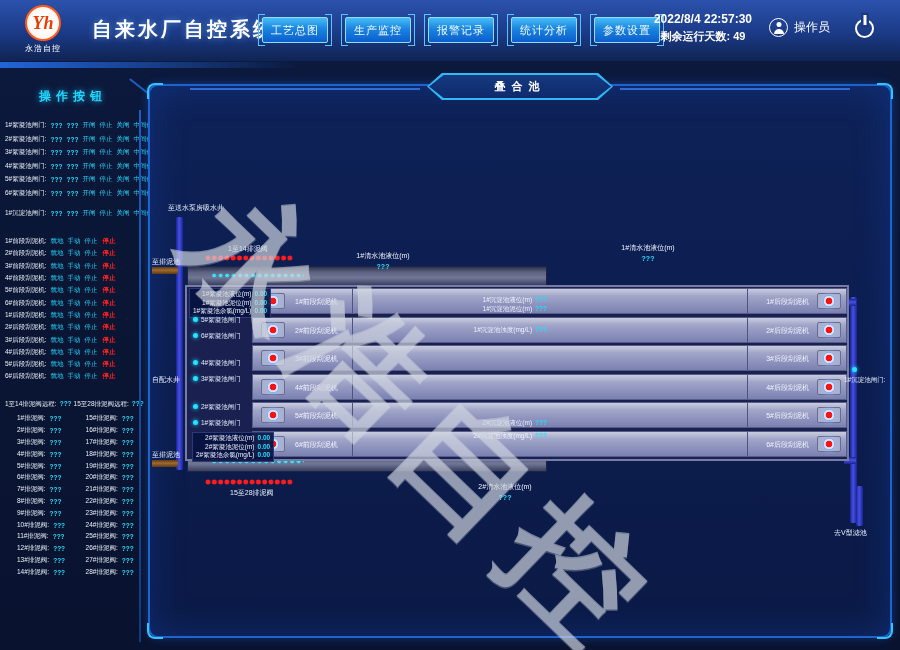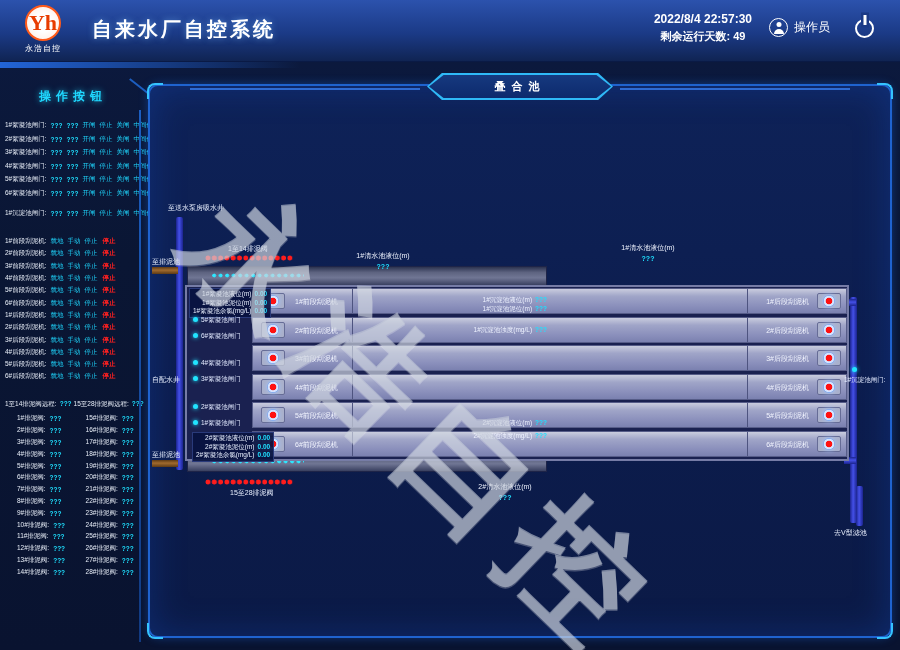--- a/index.html
+++ b/index.html
@@ -9,22 +9,22 @@
 
   
   .hdr{position:absolute;left:0;top:0;width:900px;height:62px;
        background:linear-gradient(180deg,#2c52ad 0%,#1b3a86 55%,#102453 100%);
        border-bottom:1px solid #0a1a45;}
   .hdr-glow{position:absolute;left:0;top:62px;width:300px;height:6px;
        background:linear-gradient(90deg,rgba(40,120,255,.8),rgba(40,120,255,0));}
   .logo{position:absolute;left:14px;top:5px;width:58px;text-align:center;}
   .logo-ring{width:36px;height:36px;margin:0 auto;border:2.5px solid #ff5a1a;border-radius:50%;
        display:flex;align-items:center;justify-content:center;background:radial-gradient(circle,#ffffff 0 40%,#ffe9dd 100%);}
-  .logo-ring span{font-family:"Liberation Serif","DejaVu Serif",serif;font-weight:bold;
-       font-size:22px;color:#e83c00;}
+  .logo-ring span{font-family:"Liberation Serif","DejaVu Serif",serif;font-style:italic;font-weight:bold;
+       font-size:18px;color:#e83c00;}
   .logo-cap{margin-top:2px;font-size:8px;color:#fff;letter-spacing:1px;}
   .title{position:absolute;left:92px;top:0;height:62px;line-height:58px;margin:0;
        font-size:20px;font-weight:bold;letter-spacing:3px;color:#fff;text-shadow:0 0 6px rgba(120,190,255,.6);}
   .nav{position:absolute;left:262px;top:17px;display:flex;gap:17px;}
   .nav-btn{position:relative;min-width:62px;height:26px;padding:0 8px;cursor:pointer;
        background:linear-gradient(180deg,#46bdf6 0%,#1a84e0 45%,#0b5ecc 100%);
        border:1px solid #8fdcff;border-radius:2px;color:#f2fbff;font-size:11px;letter-spacing:1px;}
   .nav-btn::before,.nav-btn::after{content:"";position:absolute;top:-4px;bottom:-4px;width:6px;border:1px solid #55c4ff;}
   .nav-btn::before{left:-5px;border-right:none;}
   .nav-btn::after{right:-5px;border-left:none;}
@@ -143,20 +143,27 @@
 <div class="app">
 
   <header class="hdr">
     <div class="logo">
       <div class="logo-ring">
           <span>Yh</span>
         </div>
       <div class="logo-cap">永浩自控</div>
     </div>
     <h1 class="title">自来水厂自控系统</h1>
+    <nav class="nav">
+        <button class="nav-btn">工艺总图</button>
+        <button class="nav-btn">生产监控</button>
+        <button class="nav-btn">报警记录</button>
+        <button class="nav-btn">统计分析</button>
+        <button class="nav-btn">参数设置</button>
+      </nav>
     <div class="clock">
       <div class="dt">2022/8/4 22:57:30</div>
       <div class="days">剩余运行天数: 49</div>
     </div>
     <div class="oper">
       <span class="op-ic"></span>
       <span class="txt">操作员</span>
     </div>
     <div class="pwr"></div>
   </header>

